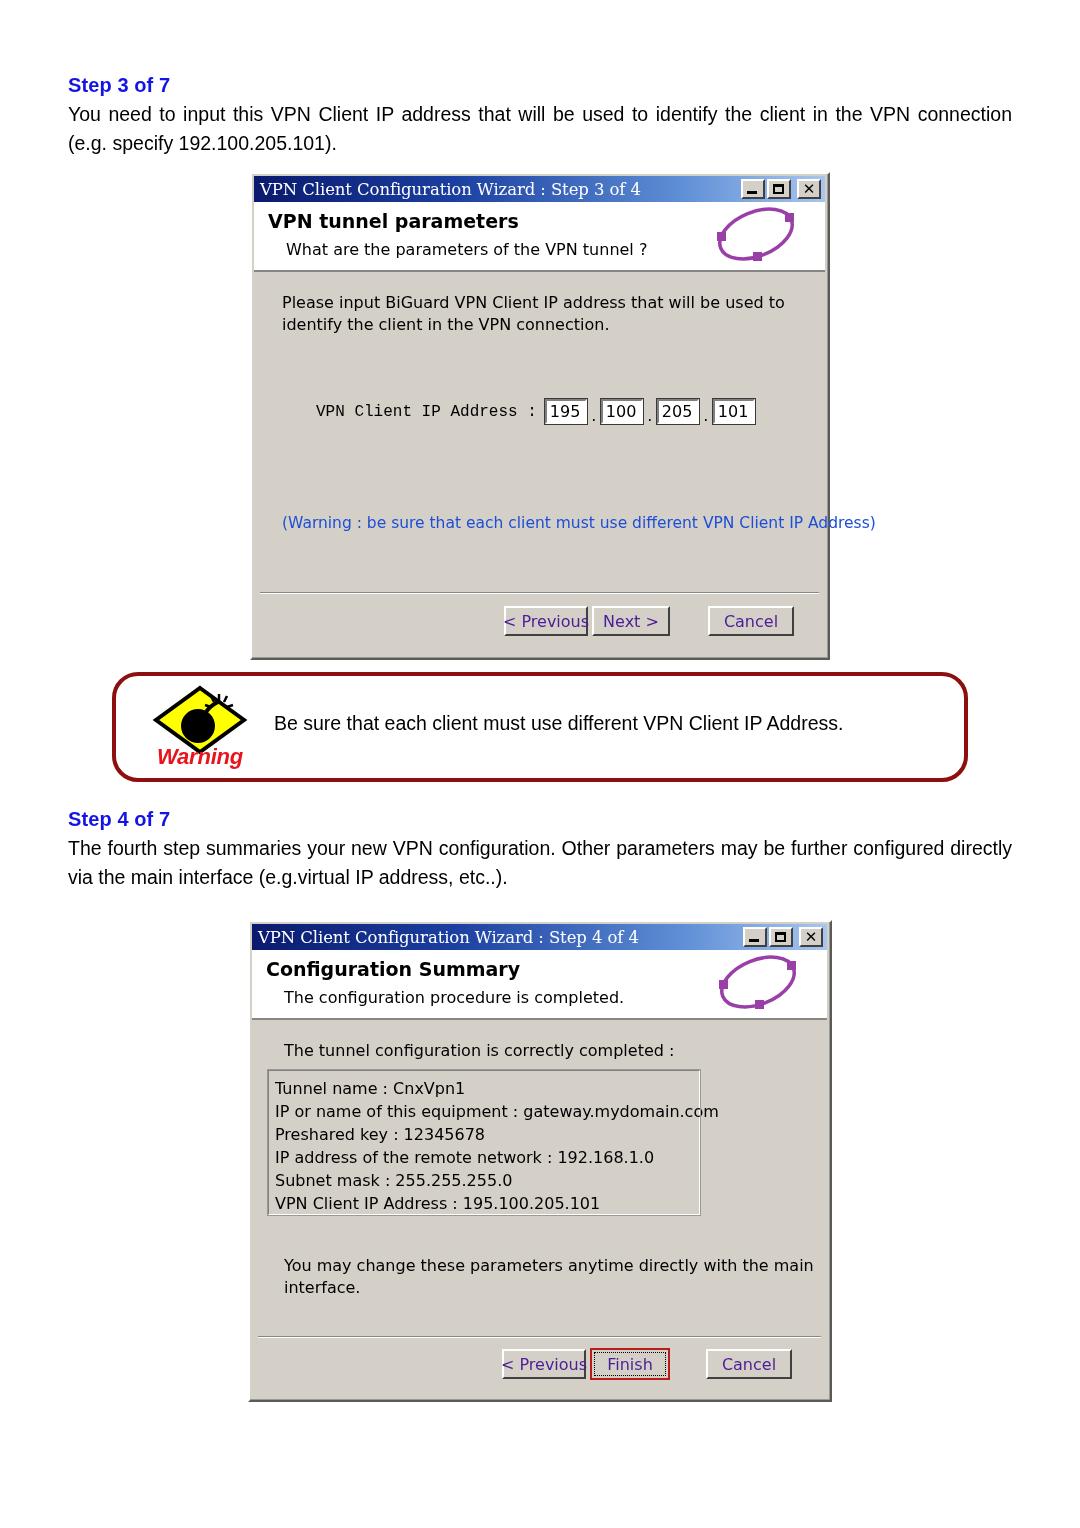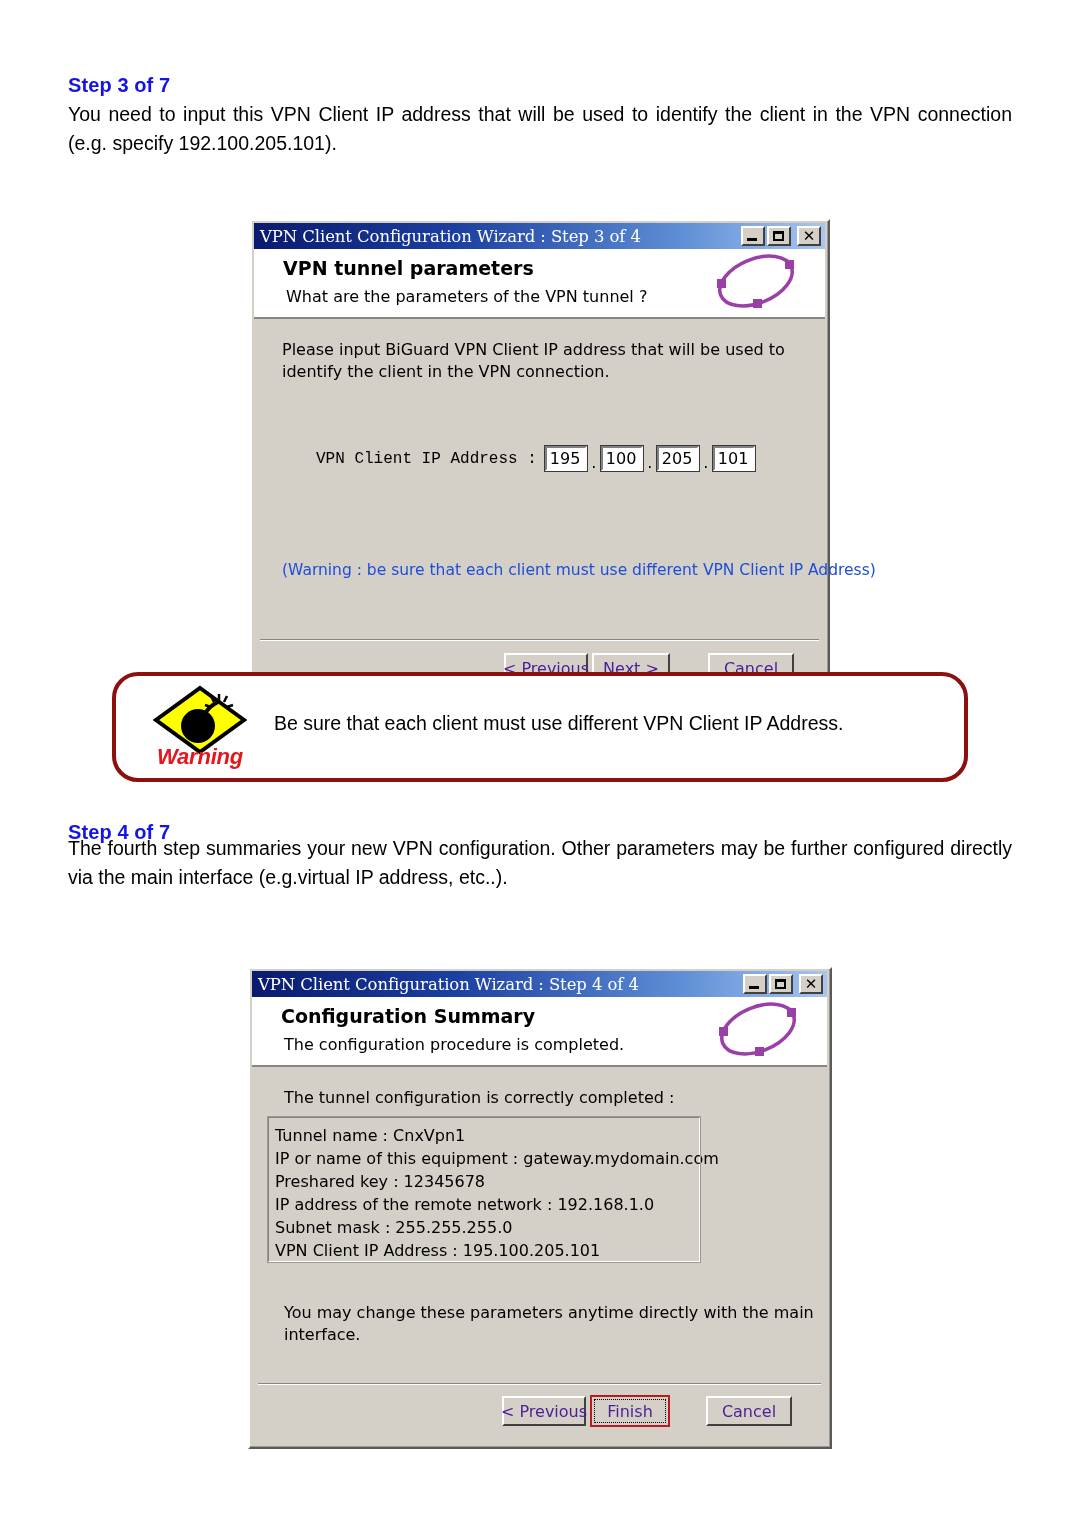--- a/index.html
+++ b/index.html
@@ -84,21 +84,20 @@
 
   
   .dlg {
     position: absolute;
     background: #d4d0c8;
     border-top: 2px solid #ffffff;
     border-left: 2px solid #ffffff;
     border-right: 2px solid #5a5a58;
     border-bottom: 2px solid #5a5a58;
     font-family: "DejaVu Sans", "Liberation Sans", sans-serif;
-    margin-top: 47px;
   }
   .dlg-inner {
     position: absolute;
     left: 0; top: 0; right: 0; bottom: 0;
     border-right: 1px solid #9a9a94;
     border-bottom: 1px solid #9a9a94;
   }
   .titlebar {
     position: absolute;
     left: 2px; top: 2px; right: 2px;
@@ -158,21 +157,21 @@
   .dlg-header {
     position: absolute;
     left: 2px; right: 2px;
     top: 28px;
     height: 70px;
     background: #ffffff;
     border-bottom: 2px solid #868682;
   }
   .dlg-h-title {
     position: absolute;
-    left: 29px; top: 8px;
+    left: 14px; top: 8px;
     font-size: 19px;
     font-weight: bold;
     color: #000;
     white-space: nowrap;
   }
   .dlg-h-sub {
     position: absolute;
     left: 32px; top: 38px;
     font-size: 16px;
     color: #000;
@@ -376,21 +375,21 @@
           <line x1="84" y1="20" x2="87" y2="14"></line>
           <line x1="71" y1="25" x2="65" y2="23"></line>
           <line x1="87" y1="25" x2="93" y2="23"></line>
         </g>
       </svg>
       <div class="warn-label">Warning</div>
     </div>
     <div class="warn-text">Be sure that each client must use different VPN Client IP Address.</div>
   </div>
 
-  <div class="step-heading" style="top:808px;margin-top:13px;">Step 4 of 7</div>
+  <div class="step-heading" style="top:808px;">Step 4 of 7</div>
   <div class="para" style="top:834px;">The fourth step summaries your new VPN configuration. Other parameters may be further configured directly via the main interface (e.g.virtual IP address, etc..).</div>
 
   <div class="dlg" style="left:248px; top:920px; width:584px; height:482px;">
     <div class="dlg-inner">
 
       <div class="titlebar">
         <div class="title-text">VPN Client Configuration Wizard : Step 4 of 4</div>
         <div class="title-btns">
           <div class="tbtn">
             <span class="gl-min"></span>

